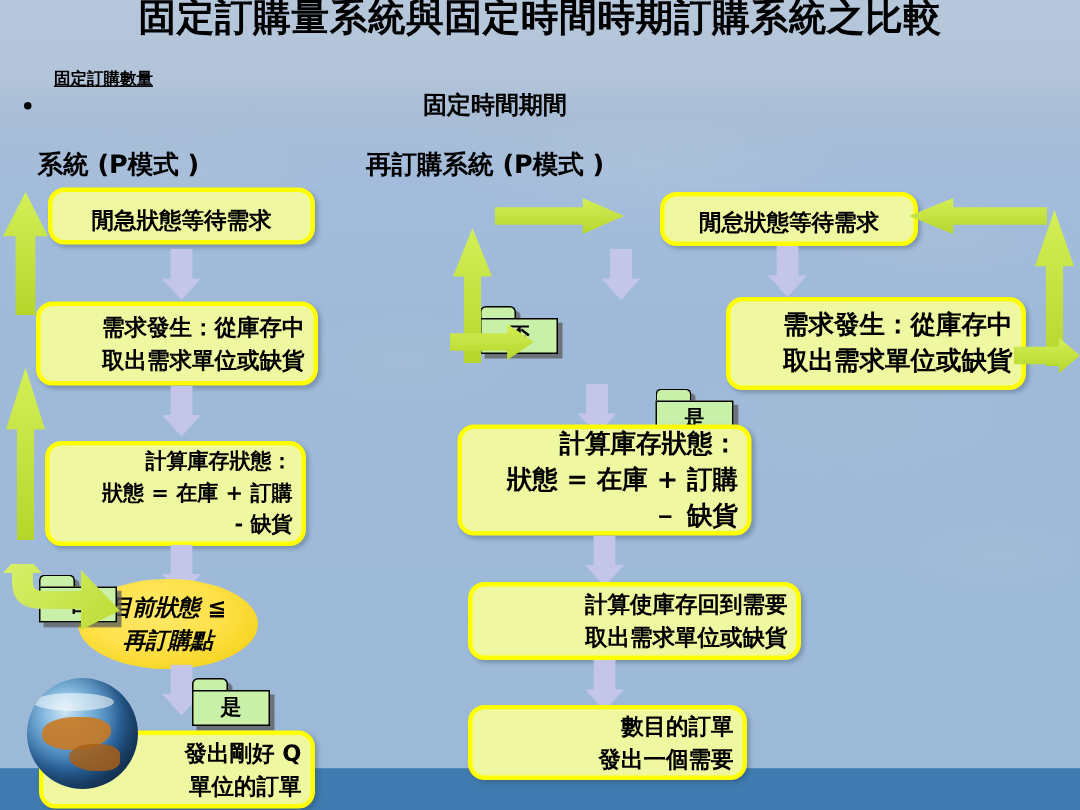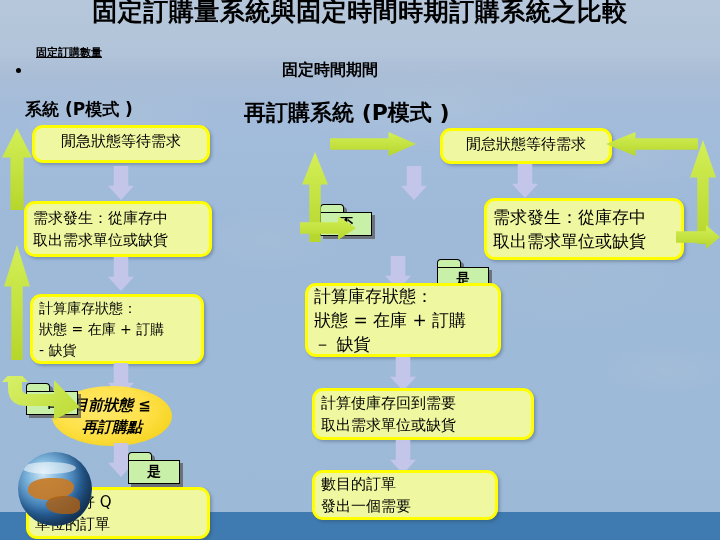--- a/index.html
+++ b/index.html
@@ -33,31 +33,31 @@
   .ttl{
     position:absolute;left:20px;top:-4px;width:680px;
     text-align:center;color:#000;font-weight:700;
     font-size:25px;line-height:31px;letter-spacing:.5px;
   }
 
   .hdr{position:absolute;color:#000;font-weight:700;}
   .hdr.a{left:36px;top:45px;font-size:11px;text-decoration:underline;}
   .hdr.b{left:282px;top:60px;font-size:16px;}
   .hdr.c{left:25px;top:98px;font-size:17px;}
-  .hdr.d{left:244px;top:98px;font-size:22px;}
+  .hdr.d{left:244px;top:98px;font-size:17px;}
   .bullet{position:absolute;left:16px;top:68px;width:5px;height:5px;border-radius:50%;background:#000;}
 
   
   .box{
     position:absolute;box-sizing:border-box;
     background:#eff8a0;
     border:3px solid #ffff00;
     border-radius:11px;
-    color:#000;font-weight:400;
-    display:flex;align-items:flex-start;justify-content:center;
+    color:#000;font-weight:700;
+    display:flex;align-items:flex-end;justify-content:center;
     text-align:center;
     font-size:15px;line-height:22px;
     box-shadow:2px 2px 3px rgba(40,60,80,.30);
     padding:2px 6px;
   }
   .box.small{font-size:14px;line-height:21px;}
   .box.bold18{font-size:17px;line-height:24px;}
 
   
   .ellipse{

